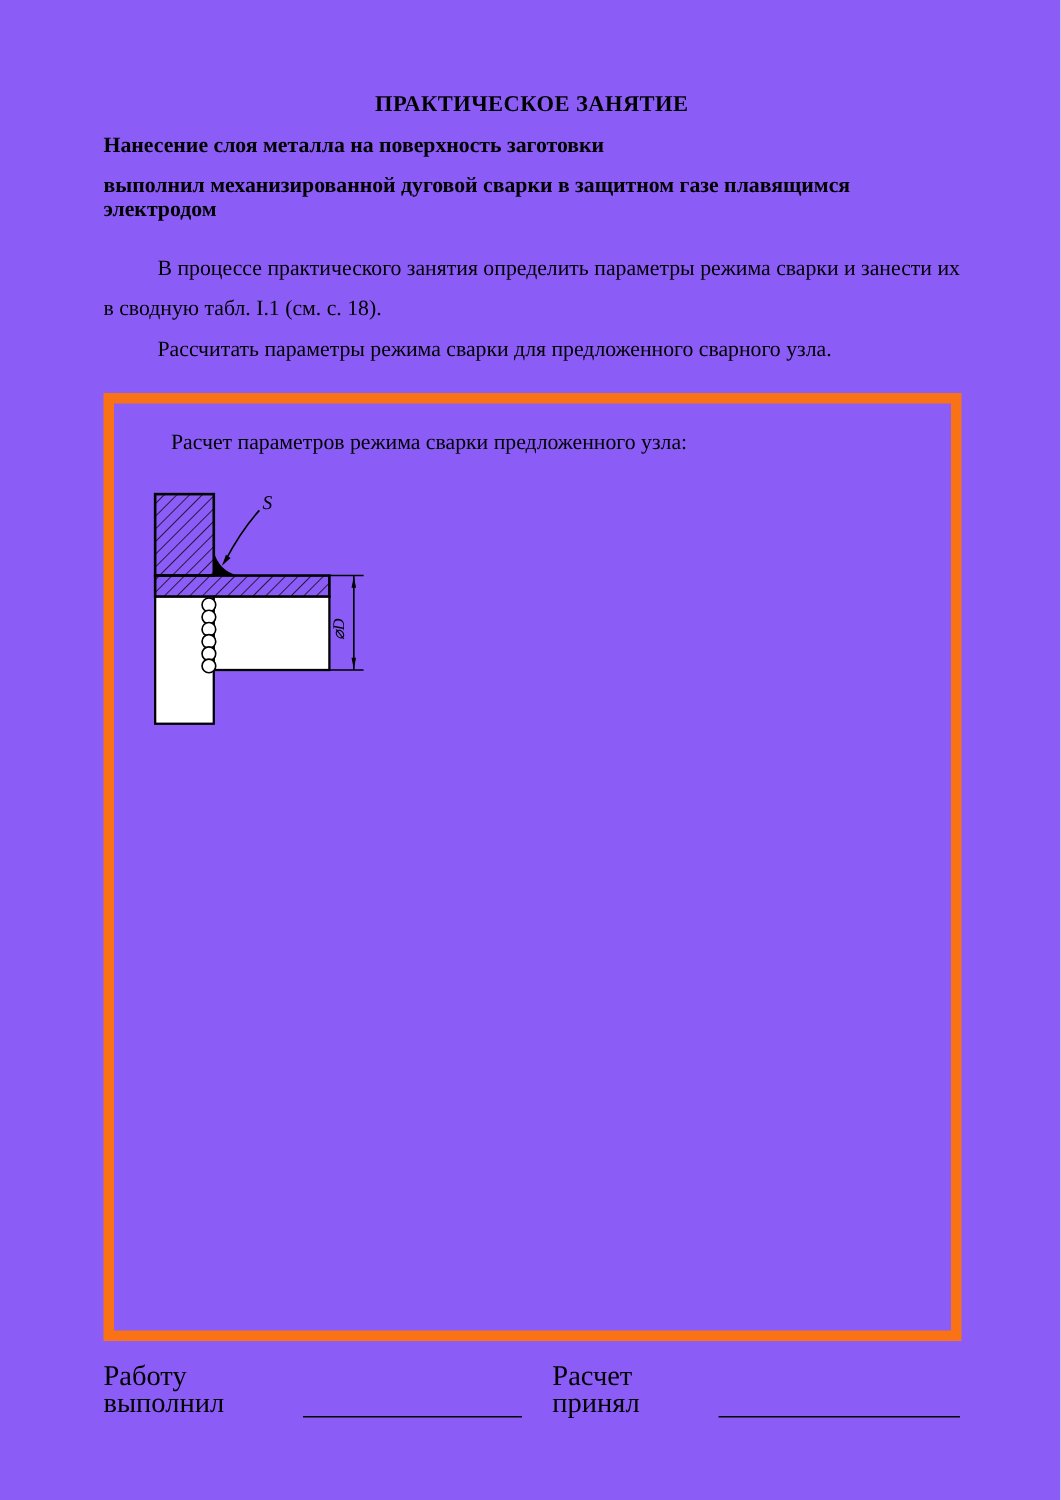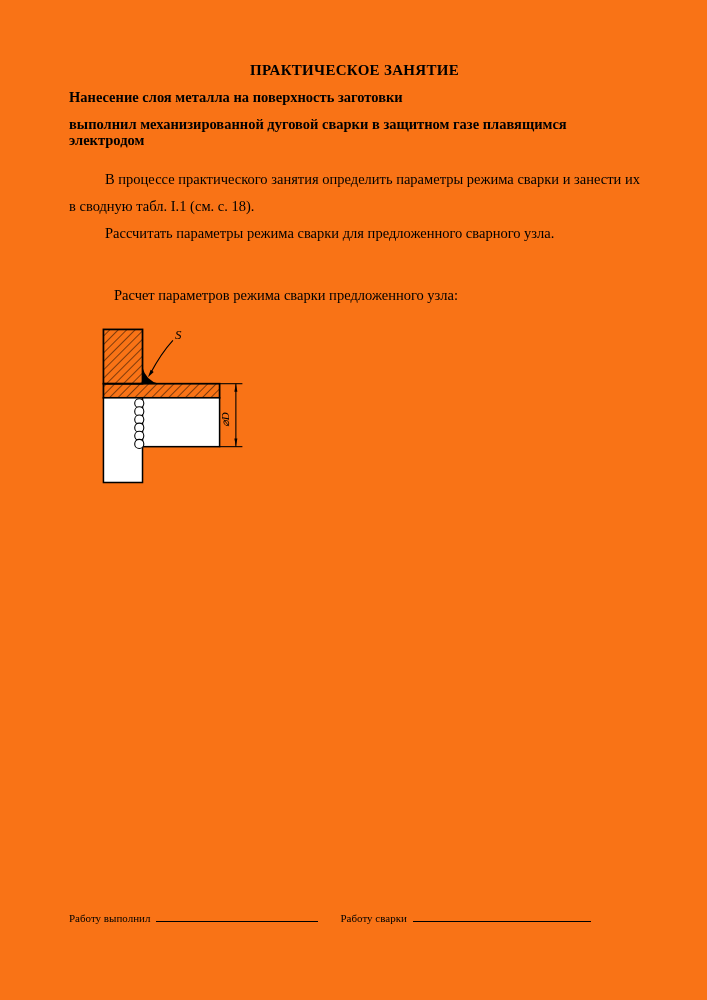--- a/index.html
+++ b/index.html
@@ -6,21 +6,21 @@
   html, body { background:#ffffff; }
   body {
     width:707px; height:1000px;
     font-family:"Liberation Serif", serif;
     color:#000;
     position:relative;
     overflow:hidden;
   }
   .page {
     position:absolute; inset:0;
-    background:#f97316;
+    background:#8b5cf6;
     outline:1px solid #ededed;
   }
   .content { padding:0 67px 0 69px; }
 
   .title {
     margin-top:62px;
     text-align:center;
     font-size:15px; font-weight:bold;
     line-height:16px; letter-spacing:.3px;
   }
@@ -41,22 +41,22 @@
     margin-top:15px;
     width:572px; height:632px;
     border:7px solid #f97316;
     padding:17px 0 0 38px;
   }
   .box-label { font-size:14.5px; line-height:18px; }
   .drawing-wrap { margin:20px 0 0 -16px; }
 
   .footer {
     margin-top:15px;
-    font-size:11px; line-height:18px;
-    display:flex; align-items:flex-start;
+    font-size:19px; line-height:18px;
+    display:flex; align-items:flex-end;
   }
   .blank {
     display:inline-block;
     border-bottom:1px solid #000;
     height:13px;
     margin-left:6px;
   }
   .blank.b1 { width:162px; }
   .blank.b2 { width:178px; }
   .footer .gap { width:22px; }
@@ -130,19 +130,19 @@
           </g>
           <text x="121" y="88" font-size="10" text-anchor="middle" transform="rotate(-90 121 88)">⌀D</text>
         </svg>
       </div>
     </div>
 
     <div class="footer">
       <span>Работу выполнил</span>
       <span class="blank b1"></span>
       <span class="gap"></span>
-      <span>Работу сварки</span>
+      <span>Расчет принял</span>
       <span class="blank b2"></span>
     </div>
 
 
   </div>
 </div>
 
 </body></html>

